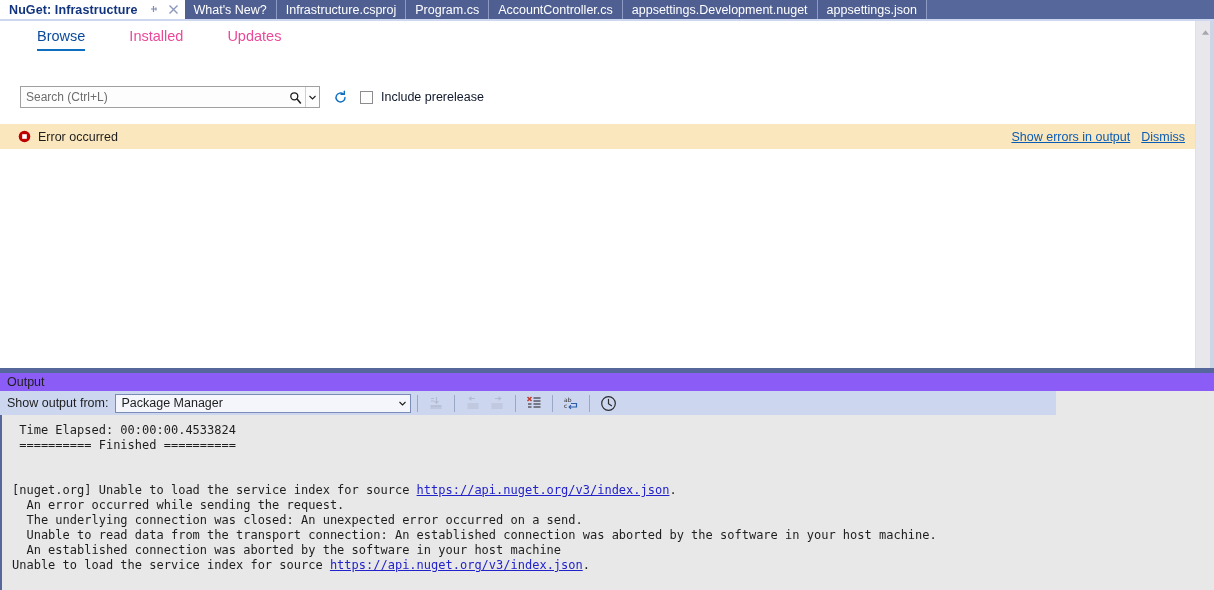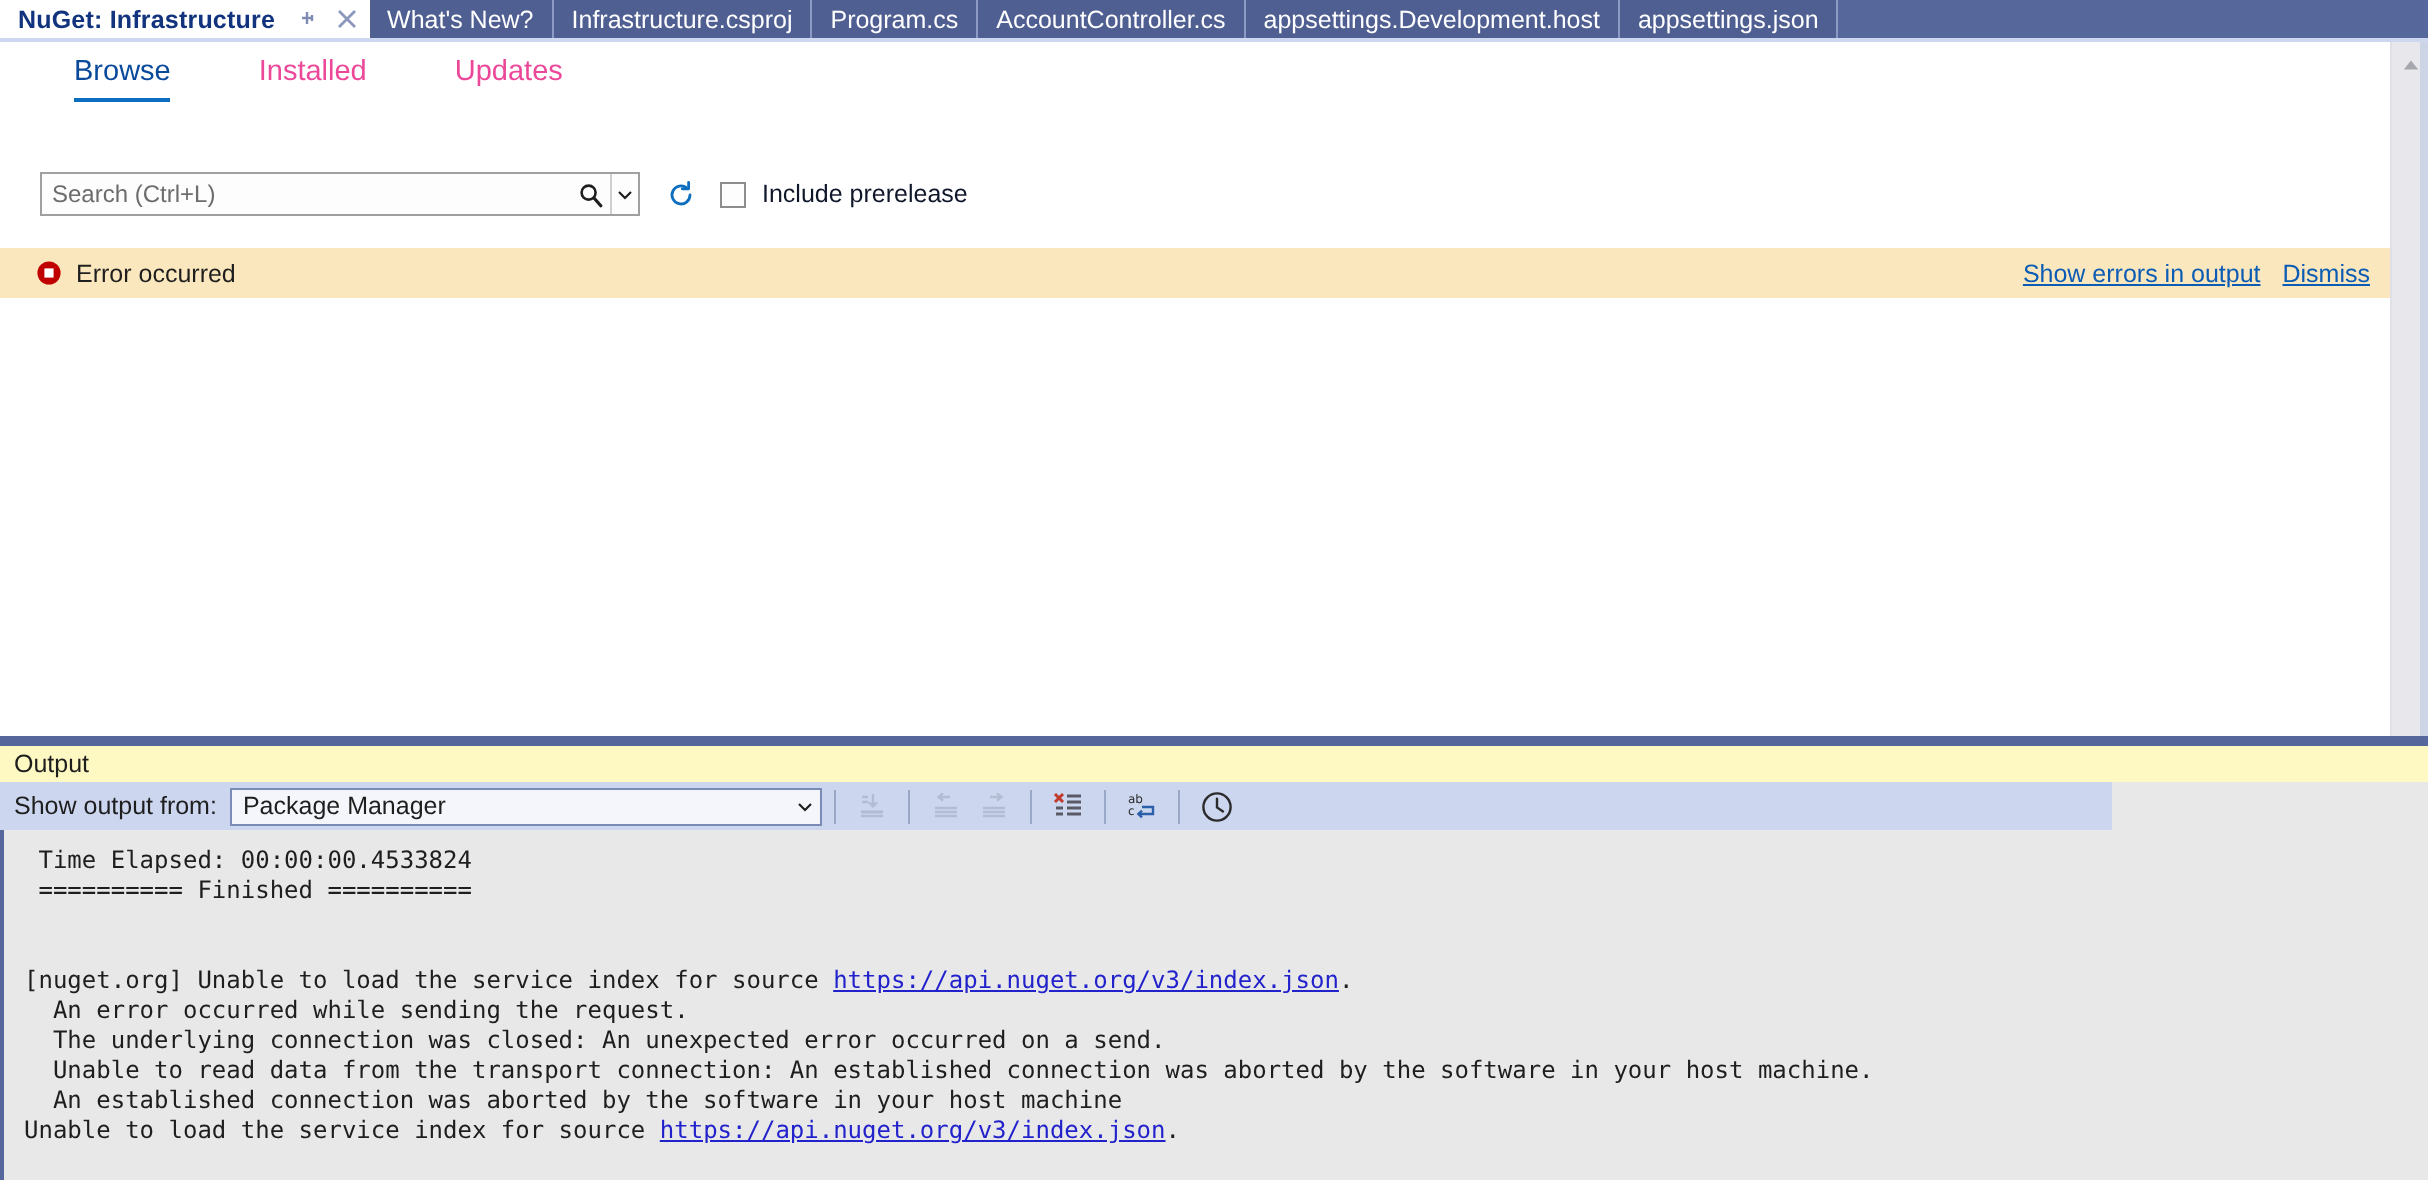--- a/index.html
+++ b/index.html
@@ -239,21 +239,21 @@
 
   
   #output-panel {
     position: absolute;
     left: 0; top: 373px;
     width: 1214px; height: 217px;
     background: #e8e8e8;
   }
   #output-header {
     width: 1214px; height: 18px;
-    background: #fef9c3;
+    background: #8b5cf6;
     display: flex;
     align-items: center;
     box-sizing: border-box;
   }
   #output-title {
     font-size: 12.5px;
     color: #1e1e1e;
     padding-left: 7px;
   }
   #output-toolbar {
@@ -347,21 +347,21 @@
   <div class="tab">
     <span>Infrastructure.csproj</span>
   </div>
   <div class="tab">
     <span>Program.cs</span>
   </div>
   <div class="tab">
     <span>AccountController.cs</span>
   </div>
   <div class="tab">
-    <span>appsettings.Development.host</span>
+    <span>appsettings.Development.nuget</span>
   </div>
   <div class="tab">
     <span>appsettings.json</span>
   </div>
   <div id="tabstrip-filler"></div>
 </div>
 
 <div id="nuget-pane">
 
   <div id="mode-tabs">

